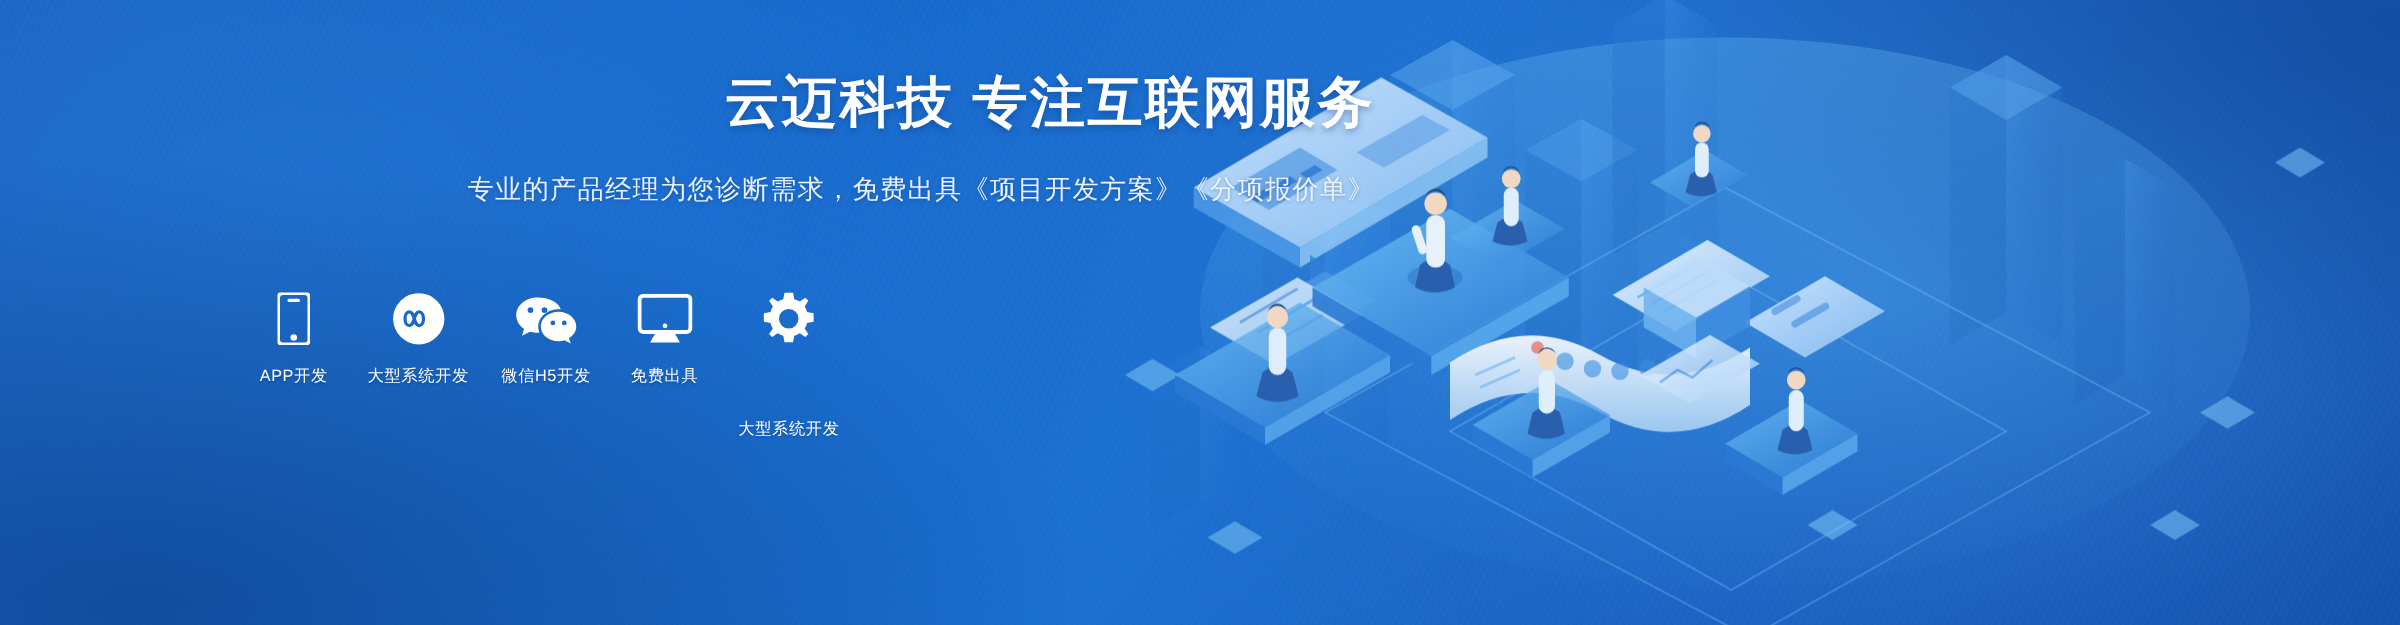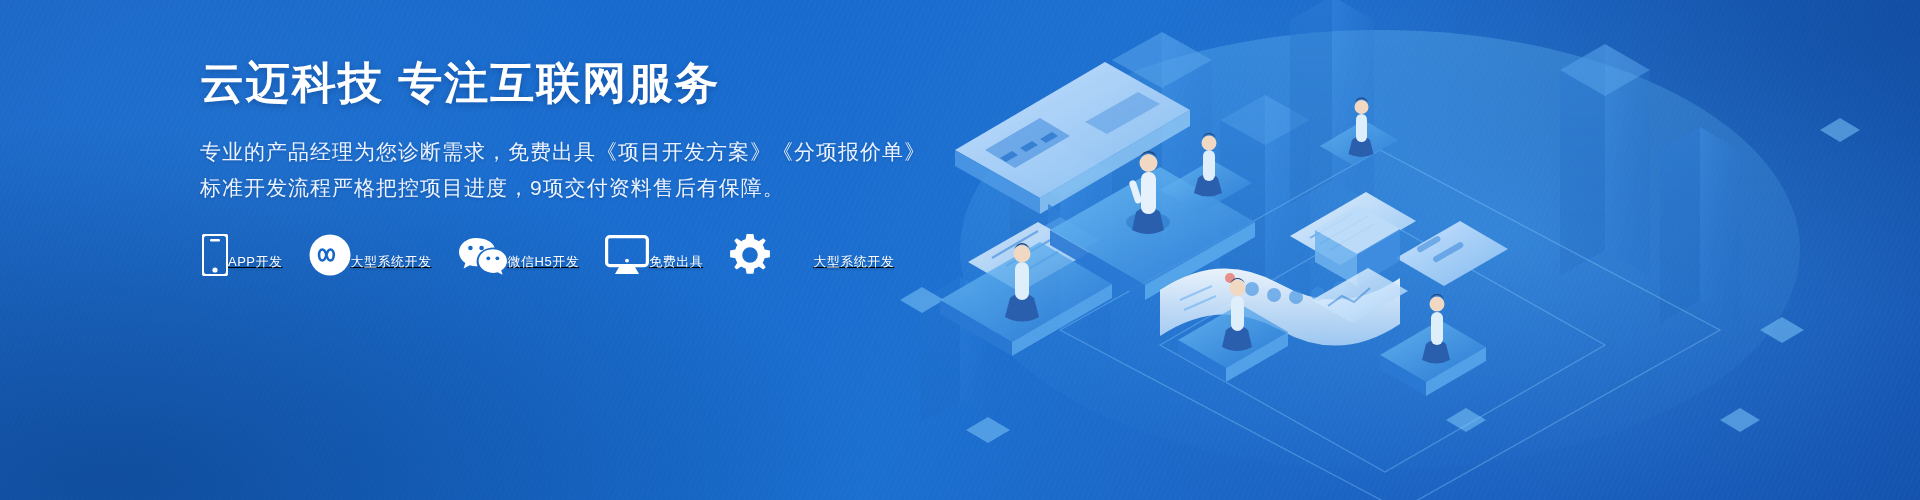--- a/index.html
+++ b/index.html
@@ -26,40 +26,40 @@
     background:
       radial-gradient(ellipse 1100px 520px at 6% 96%, rgba(8,54,120,0.55) 0%, rgba(0,0,0,0) 68%),
       radial-gradient(ellipse 800px 420px at 99% 4%, rgba(10,60,130,0.38) 0%, rgba(0,0,0,0) 70%);
   }
 
   
   .art{position:absolute;left:860px;top:0;width:1060px;height:500px;z-index:1;}
   .art svg{display:block;}
 
   
-  .content{position:absolute;left:200px;top:58px;width:900px;z-index:4;}
+  .content{position:absolute;left:200px;top:58px;width:900px;z-index:4;text-align:right;}
   .headline{
     color:#ffffff;font-size:44px;font-weight:bold;letter-spacing:2px;
     line-height:1.15;margin:0 0 26px 0;white-space:nowrap;
     text-shadow:0 2px 6px rgba(5,40,95,0.35);
   }
   .sub{
     color:#eaf3ff;font-size:21px;line-height:1.62;letter-spacing:1px;
     white-space:nowrap;margin:0;
     text-shadow:0 1px 3px rgba(5,40,95,0.30);
   }
   .sub2{margin-top:2px;}
 
   
   .services{
     position:absolute;left:202px;top:232px;display:flex;align-items:flex-start;z-index:4;
   }
   .svc{
-    display:flex;flex-direction:row;align-items:center;
-    margin-right:26px;min-width:66px;text-decoration:underline;
+    display:flex;flex-direction:column;align-items:center;
+    margin-right:26px;min-width:66px;
   }
   .svc:last-child{margin-right:0;gap:42px;}
   .svc-ico{
     height:46px;display:flex;align-items:center;justify-content:center;
     margin-bottom:14px;
   }
   .svc-ico svg{display:block;fill:#ffffff;}
   .svc-label{
     color:#ffffff;font-size:13px;letter-spacing:0.5px;white-space:nowrap;
     text-shadow:0 1px 2px rgba(5,40,95,0.35);
@@ -279,21 +279,20 @@
         <g stroke="#2f7fd8" stroke-width="2" opacity="0.55" fill="none">
           <polyline points="468,306 482,296 494,302 510,288"></polyline>
         </g>
       </g>
     </svg>
   </div>
 
   <div class="content">
     <h1 class="headline">云迈科技 专注互联网服务</h1>
     <p class="sub">专业的产品经理为您诊断需求，免费出具《项目开发方案》《分项报价单》</p>
-    <p class="sub sub2">标准开发流程严格把控项目进度，9项交付资料售后有保障。</p>
   </div>
 
   <div class="services">
 
     <div class="svc">
       <span class="svc-ico">
         <svg width="26" height="42" viewBox="0 0 26 42">
           <rect x="0.5" y="0.5" width="25" height="41" rx="4" ry="4" fill="none" stroke="#ffffff" stroke-width="3"></rect>
           <rect x="8" y="5" width="10" height="2.6" rx="1.3" fill="#ffffff"></rect>
           <circle cx="13" cy="36" r="2.6" fill="#ffffff"></circle>

